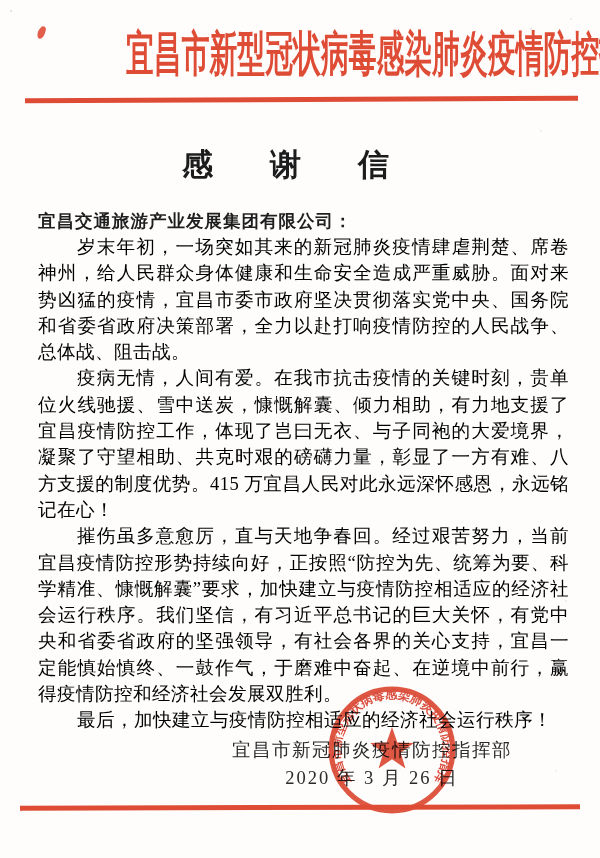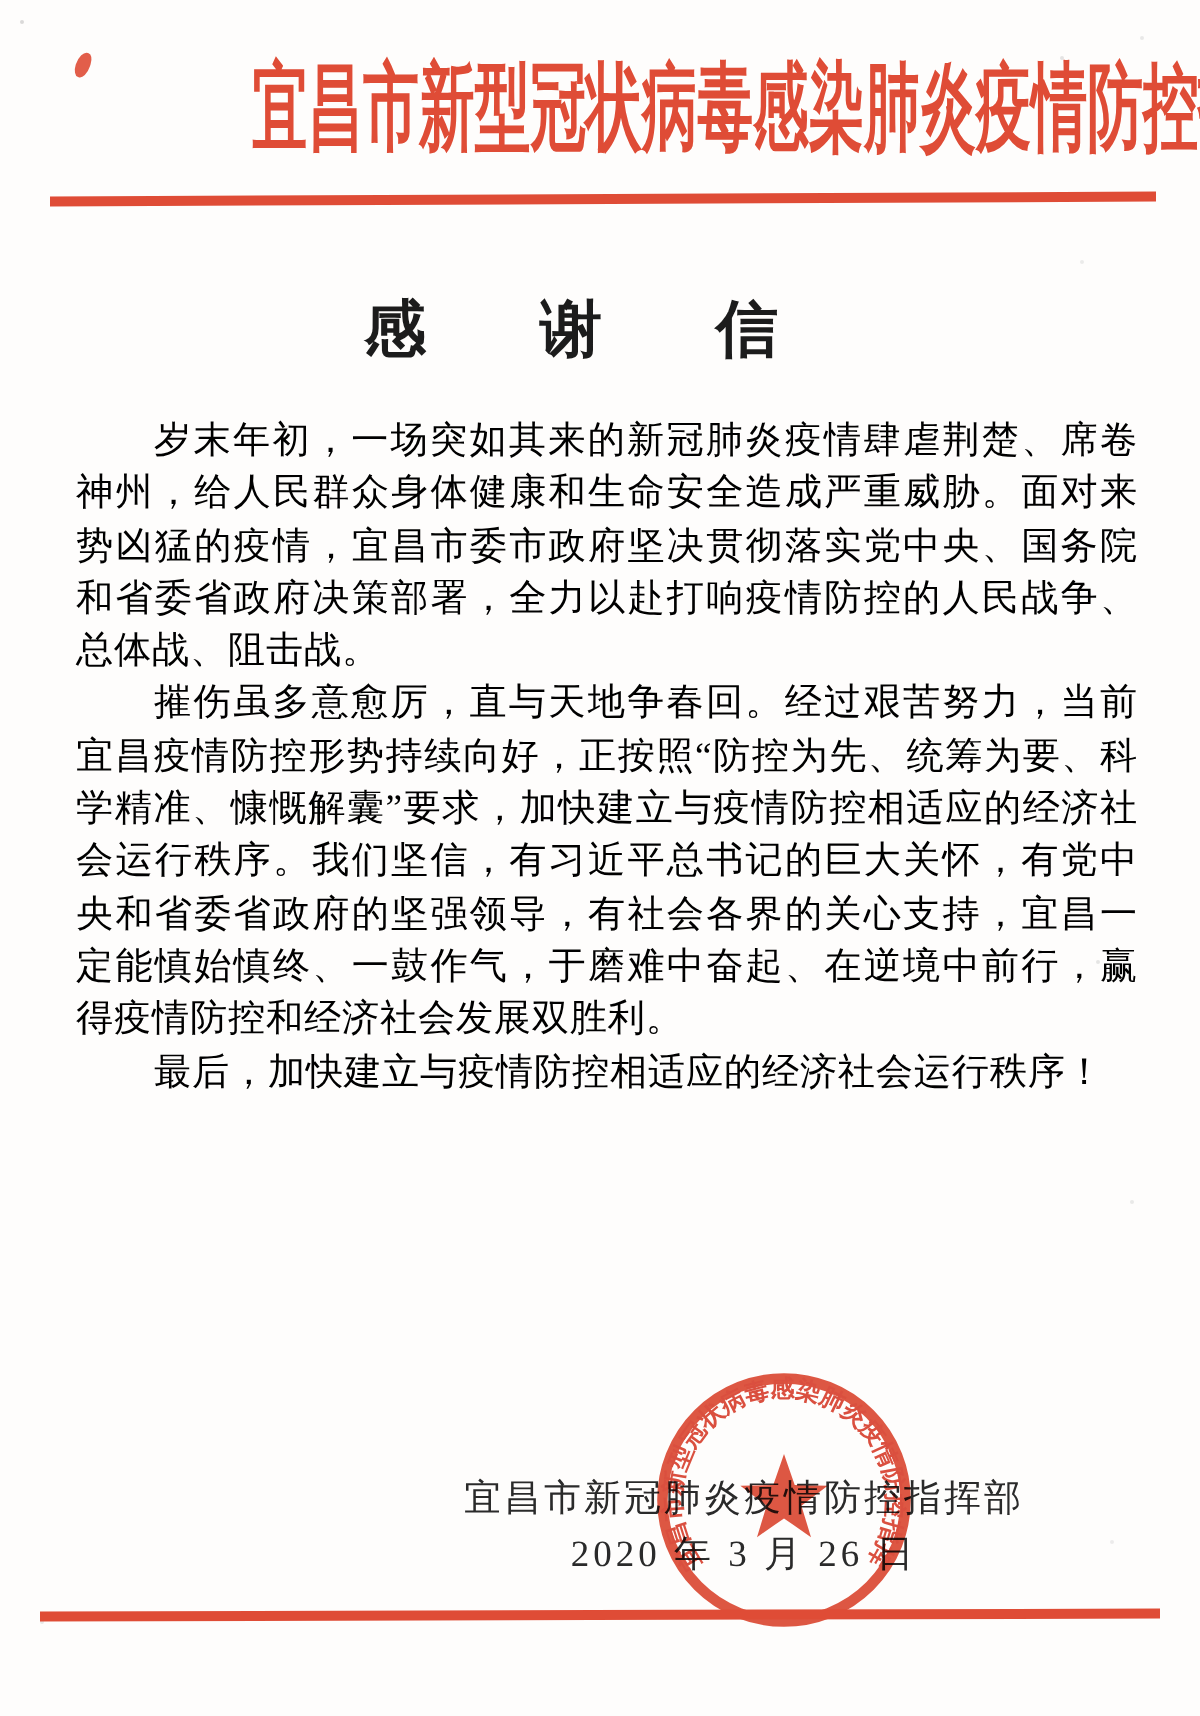--- a/index.html
+++ b/index.html
@@ -97,22 +97,24 @@
   <div class="noise"></div>
   <div class="corner-mark"></div>
 
   <div class="header-title">宜昌市新型冠状病毒感染肺炎疫情防控指挥部</div>
 
   <div class="header-rule"></div>
 
   <div class="letter-title">感谢信</div>
 
   <div class="content">
+    <div class="salutation">宜昌交通旅游产业发展集团有限公司：</div>
     <div class="body-text">
       <p>岁末年初，一场突如其来的新冠肺炎疫情肆虐荆楚、席卷神州，给人民群众身体健康和生命安全造成严重威胁。面对来势凶猛的疫情，宜昌市委市政府坚决贯彻落实党中央、国务院和省委省政府决策部署，全力以赴打响疫情防控的人民战争、总体战、阻击战。</p>
+      <p>疫病无情，人间有爱。在我市抗击疫情的关键时刻，贵单位火线驰援、雪中送炭，慷慨解囊、倾力相助，有力地支援了宜昌疫情防控工作，体现了岂曰无衣、与子同袍的大爱境界，凝聚了守望相助、共克时艰的磅礴力量，彰显了一方有难、八方支援的制度优势。415 万宜昌人民对此永远深怀感恩，永远铭记在心！</p>
       <p>摧伤虽多意愈厉，直与天地争春回。经过艰苦努力，当前宜昌疫情防控形势持续向好，正按照“防控为先、统筹为要、科学精准、慷慨解囊”要求，加快建立与疫情防控相适应的经济社会运行秩序。我们坚信，有习近平总书记的巨大关怀，有党中央和省委省政府的坚强领导，有社会各界的关心支持，宜昌一定能慎始慎终、一鼓作气，于磨难中奋起、在逆境中前行，赢得疫情防控和经济社会发展双胜利。</p>
       <p>最后，加快建立与疫情防控相适应的经济社会运行秩序！</p>
     </div>
   </div>
 
   <div class="signature">
     <div class="sig-name">宜昌市新冠肺炎疫情防控指挥部</div>
     <div class="sig-date">2020 年 3 月 26 日</div>
   </div>
 

